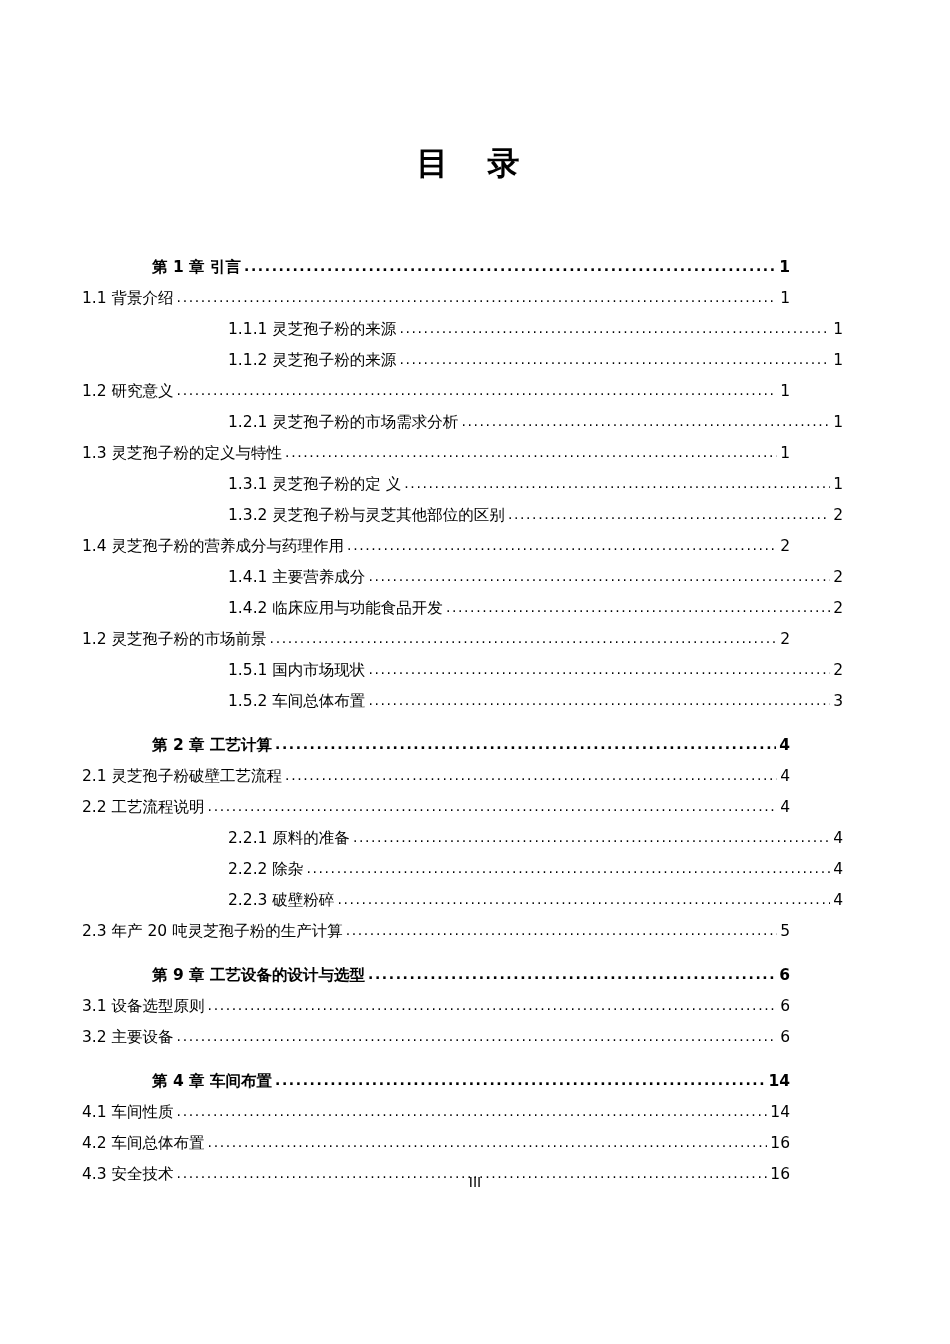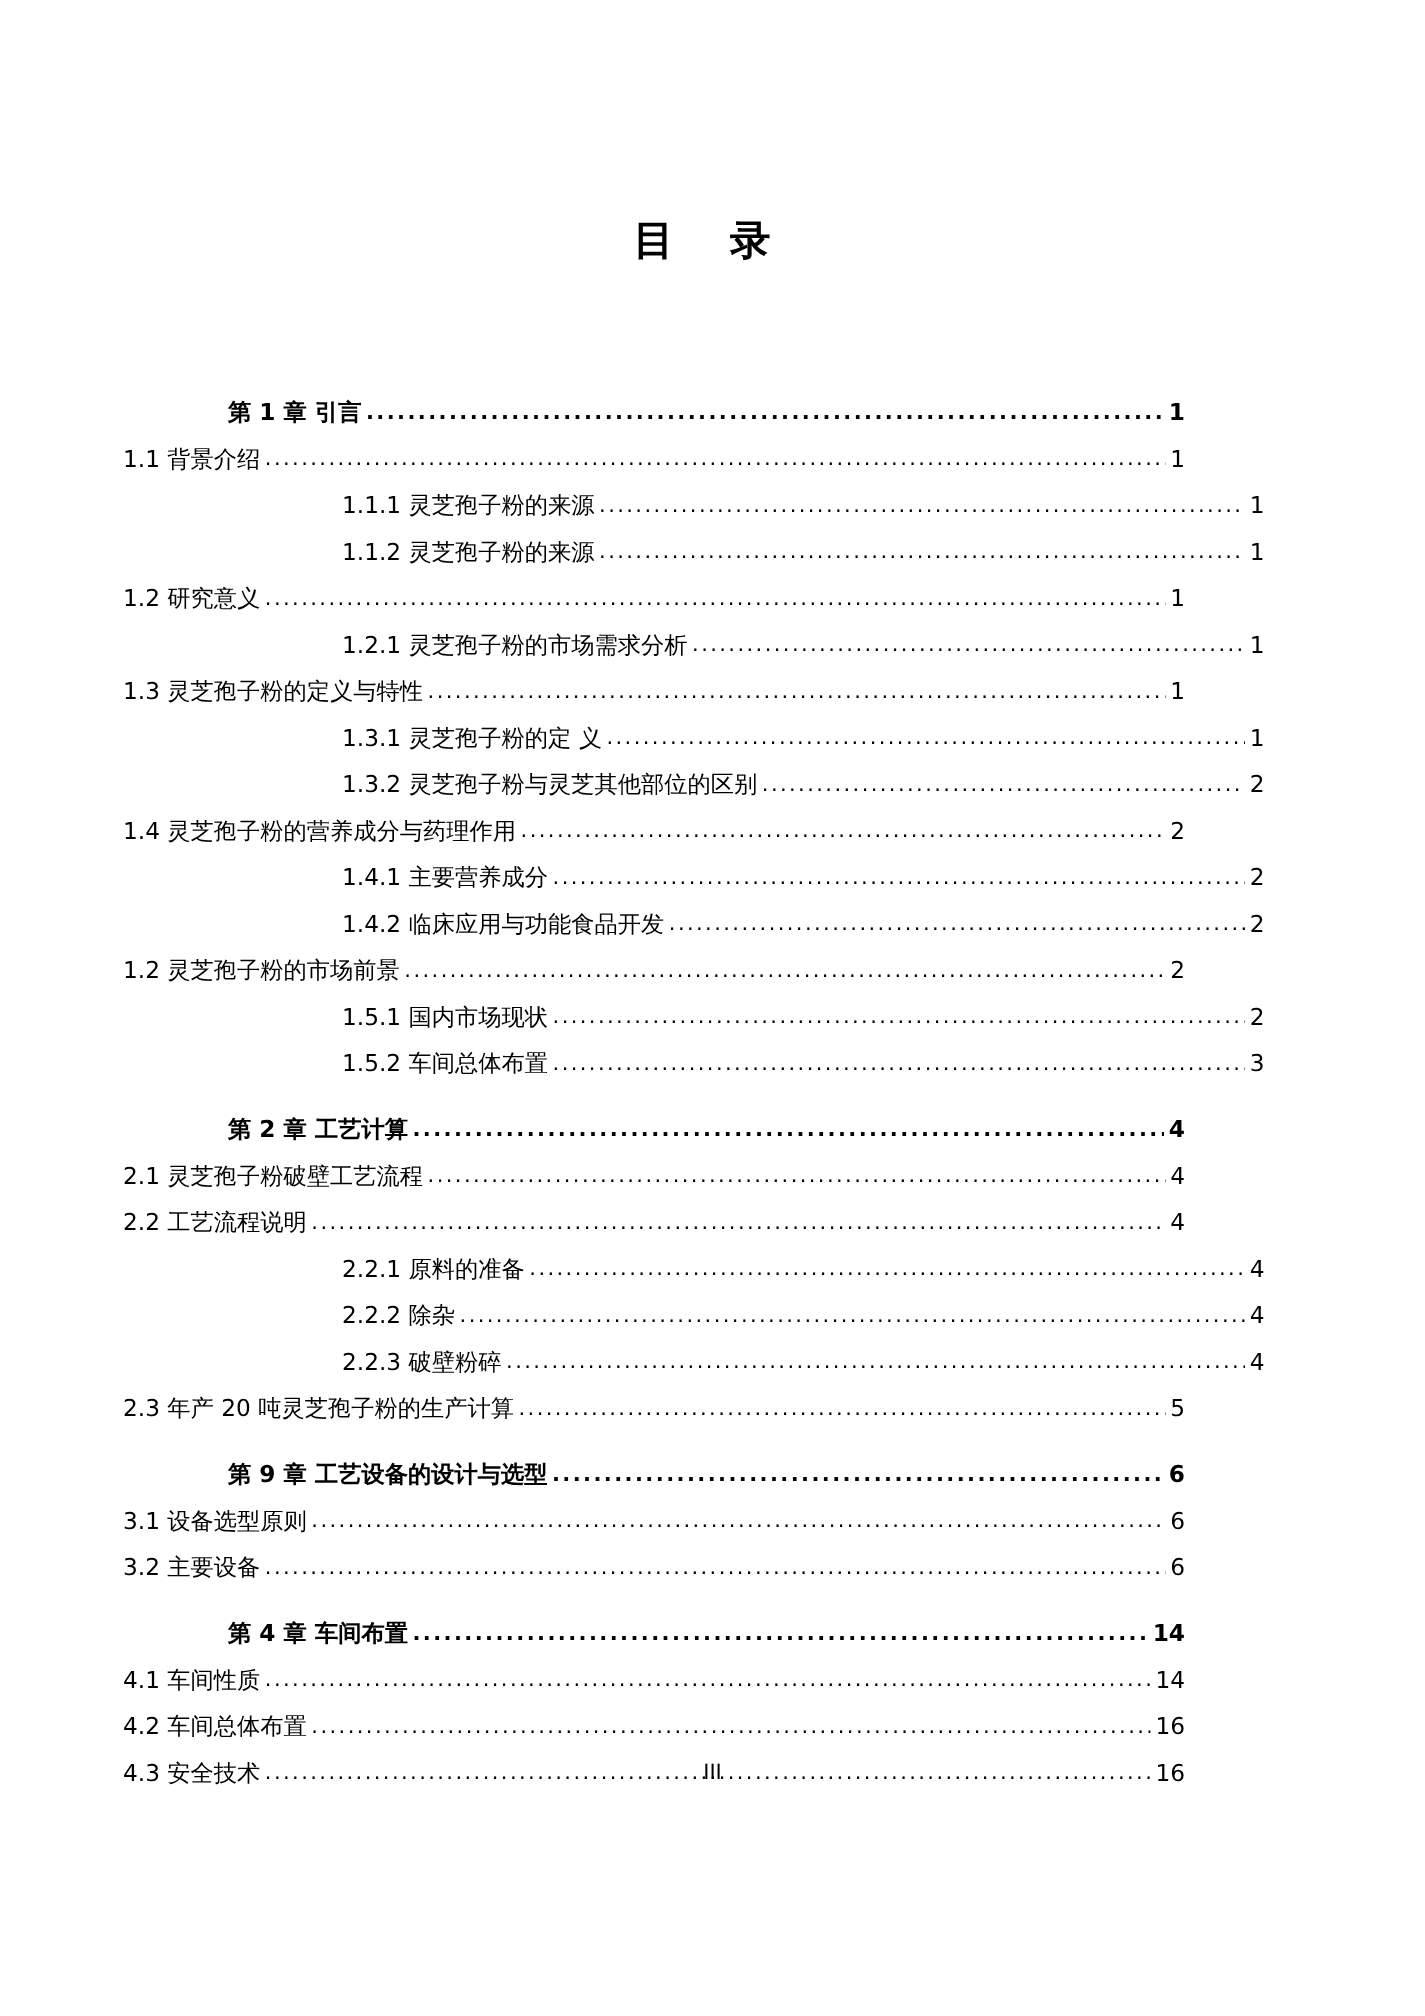--- a/index.html
+++ b/index.html
@@ -18,36 +18,36 @@
   .page {
     position: absolute;
     left: 0; top: 0;
     width: 950px;
     height: 1344px;
     box-sizing: border-box;
     padding: 0;
   }
   .toc-title {
     text-align: center;
-    font-size: 27px;
+    font-size: 32px;
     font-weight: bold;
     letter-spacing: 14px;
     margin-top: 142px;
     margin-bottom: 0;
     font-family: "DejaVu Sans", "Liberation Sans", sans-serif;
   }
   .toc-list {
     margin: 0;
     padding: 0;
     list-style: none;
     margin-top: 74px;
   }
   .toc-entry {
     display: flex;
-    align-items: flex-end;
+    align-items: flex-start;
     font-size: 15.5px;
     line-height: 1;
     margin: 0;
     padding: 0;
     height: 31px;
   }
   .toc-entry .label {
     white-space: nowrap;
     flex: 0 0 auto;
     padding-right: 3px;

